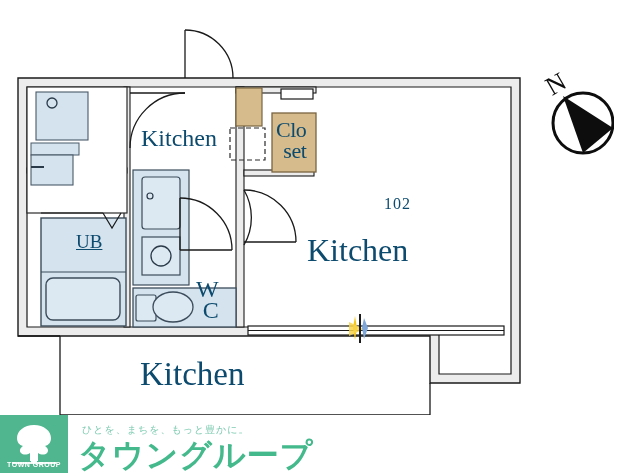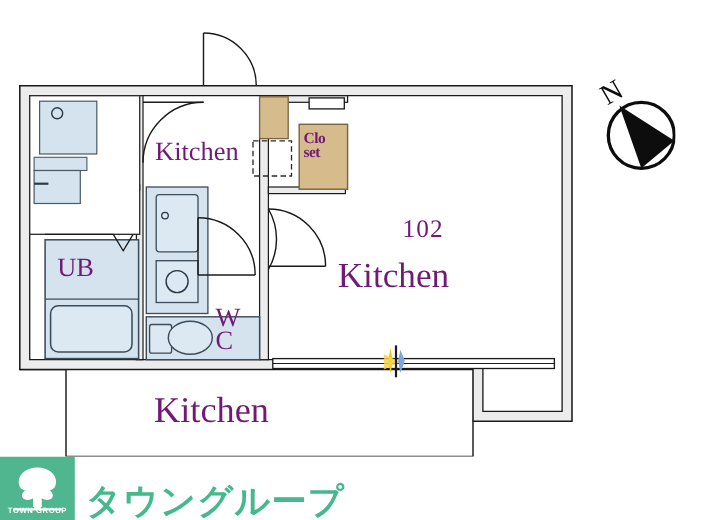--- a/index.html
+++ b/index.html
@@ -16,48 +16,49 @@
   }
   #floorplan {
     position: absolute;
     left: 0; top: 0;
     width: 640px;
     height: 473px;
   }
   .label {
     position: absolute;
     font-family: "Liberation Serif", serif;
-    color: #701a75;
+    color: #0c4a6e;
     white-space: nowrap;
     line-height: 1;
+    text-align: right;
   }
   
   #label-kitchen {
     left: 141px; top: 126px;
     font-size: 24px;
   }
   #label-closet {
     left: 276px; top: 120px;
-    font-size: 14px;
+    font-size: 22px;
     line-height: 0.95;
     letter-spacing: -0.5px;
-    font-weight: bold;
   }
   #label-unit-number {
-    left: 366px; top: 196px;
-    font-size: 23px;
+    left: 384px; top: 196px;
+    font-size: 16px;
     letter-spacing: 1px;
   }
   #label-bedroom {
     left: 307px; top: 234px;
     font-size: 32px;
   }
   #label-ub {
-    left: 52px; top: 232px;
-    font-size: 24px;
+    left: 76px; top: 232px;
+    font-size: 19px;
+    text-decoration: underline;
   }
   #label-wc {
     left: 196px; top: 279px;
     font-size: 24px;
     line-height: 0.88;
   }
   #label-balcony {
     left: 140px; top: 358px;
     font-size: 33px;
   }
@@ -252,14 +253,15 @@
 
 <div id="footer">
   <div id="brand-mark">
     <svg width="68" height="58" viewBox="0 0 68 58">
       <path d="M34,10 C24,10 17,16 17,23 C17,27 19,30 23,31 C20,33 19,36 21,38 C23,40 27,40 30,38 L30,46 L38,46 L38,38 C41,40 45,40 47,38 C49,36 48,33 45,31 C49,30 51,27 51,23 C51,16 44,10 34,10 Z" fill="#ffffff"></path>
       <rect x="31" y="36" width="6" height="12" fill="#ffffff"></rect>
       <path d="M12,47 L56,47 L56,49 L12,49 Z" fill="#ffffff" opacity="0.9"></path>
     </svg>
     <div class="brand-mark-text">TOWN GROUP</div>
   </div>
+  <div id="brand-tagline">ひとを、まちを、もっと豊かに。</div>
   <div id="brand-name">タウングループ</div>
 </div>
 
 </body></html>

